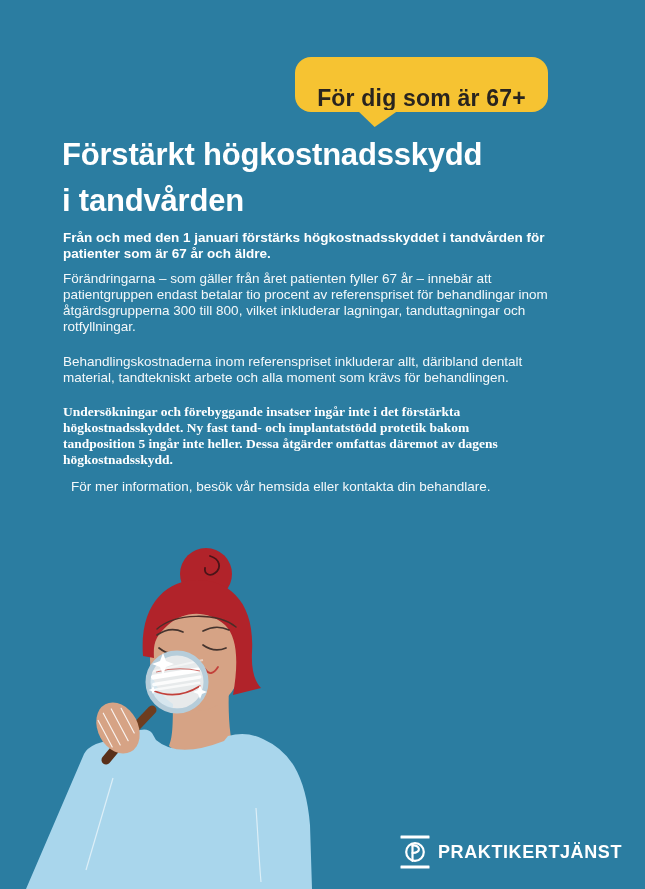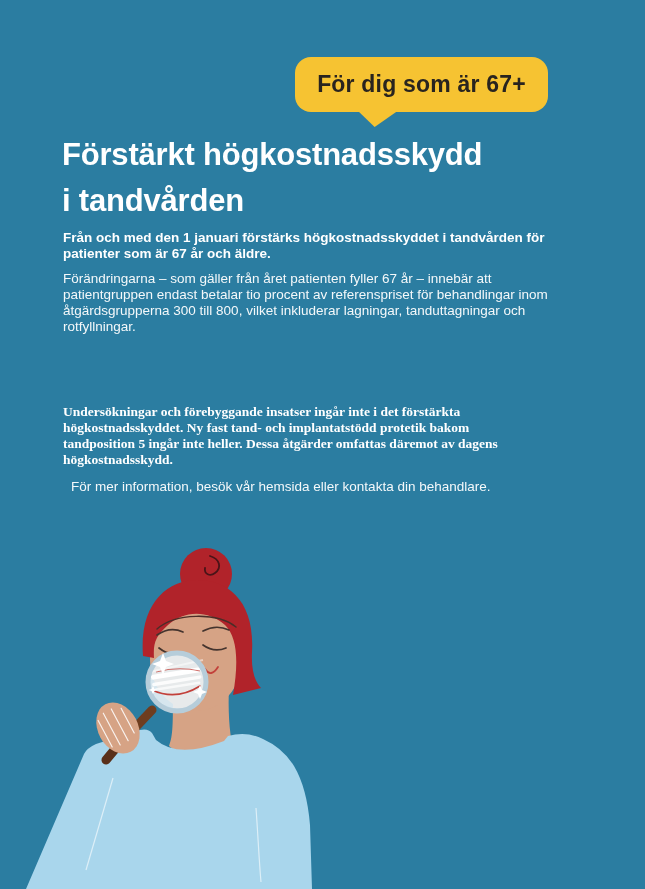--- a/index.html
+++ b/index.html
@@ -6,21 +6,21 @@
     --background:#2b7da1; --badge:#f6c332; --badge_text:#29241f;
     --text:#ffffff; --sweater:#a9d6ec; --skin:#d6a385; --hair:#b1232a;
     --lens_rim:#b6cdda; --handle:#6e3d1f; --mouth_red:#c2403a;
   }
   *{margin:0;padding:0;box-sizing:border-box;}
   html,body{width:645px;height:889px;}
   body{font-family:"Liberation Sans","DejaVu Sans",sans-serif;}
   .poster{position:relative;width:645px;height:889px;background:var(--background);overflow:hidden;}
 
   .badge{position:absolute;left:295px;top:57px;width:253px;height:55px;
-    background:var(--badge);border-radius:16px;display:flex;align-items:center;justify-content:center;}
+    background:var(--badge);border-radius:16px;display:flex;align-items:flex-end;justify-content:center;}
   .badge-label{font-size:23px;font-weight:700;color:var(--badge_text);letter-spacing:.2px;}
   .badge-tail{position:absolute;left:62px;top:53px;width:42px;height:17px;background:var(--badge);
     clip-path:polygon(0 0,100% 0,42% 100%);}
 
   .heading{position:absolute;left:62px;top:132px;font-size:31px;line-height:46px;font-weight:700;
     color:var(--text);white-space:pre-line;letter-spacing:-.2px;}
 
   .para{position:absolute;left:63px;width:560px;font-size:13.5px;line-height:16px;
     color:var(--text);white-space:pre-line;}
   .para.regular{opacity:.95;font-weight:400;}
@@ -44,20 +44,22 @@
 
   <h1 class="heading">Förstärkt högkostnadsskydd
 i tandvården</h1>
 
   <p class="para bold p1">Från och med den 1 januari förstärks högkostnadsskyddet i tandvården för
 patienter som är 67 år och äldre.</p>
   <p class="para regular p2">Förändringarna – som gäller från året patienten fyller 67 år – innebär att
 patientgruppen endast betalar tio procent av referenspriset för behandlingar inom
 åtgärdsgrupperna 300 till 800, vilket inkluderar lagningar, tanduttagningar och
 rotfyllningar.</p>
+  <p class="para regular p3">Behandlingskostnaderna inom referenspriset inkluderar allt, däribland dentalt
+material, tandtekniskt arbete och alla moment som krävs för behandlingen.</p>
   <p class="para bold p4">Undersökningar och förebyggande insatser ingår inte i det förstärkta
 högkostnadsskyddet. Ny fast tand- och implantatstödd protetik bakom
 tandposition 5 ingår inte heller. Dessa åtgärder omfattas däremot av dagens
 högkostnadsskydd.</p>
   <p class="para regular p5">För mer information, besök vår hemsida eller kontakta din behandlare.</p>
 
   <svg class="illustration" width="340" height="349" viewBox="0 0 340 349" aria-hidden="true">
 
     <path fill="var(--skin)" d="M173,148 C173,184 173,196 169,206 C190,223 216,221 233,207 C229,192 228,168 229,146 C214,172 190,176 173,148 Z"></path>
 
@@ -118,14 +120,24 @@
       </g>
       <circle cx="177" cy="142" r="29" fill="none" stroke="var(--lens_rim)" stroke-width="5"></circle>
       <g fill="#ffffff">
         <path d="M163,113 L166,121 L174,124 L166,127 L163,135 L160,127 L152,124 L160,121 Z"></path>
         <path d="M200,145 L202,150 L207,152 L202,154 L200,159 L198,154 L193,152 L198,150 Z"></path>
         <path d="M153,146 L154.5,149 L157.5,150 L154.5,151 L153,154 L151.5,151 L148.5,150 L151.5,149 Z"></path>
       </g>
     </g>
   </svg>
 
+  <div class="logo">
+    <svg width="32" height="36" viewBox="0 0 32 36" aria-hidden="true">
+      <rect x="1.5" y="1.5" width="29" height="3" rx="0.5" fill="#fff"></rect>
+      <rect x="1.5" y="31.5" width="29" height="3" rx="0.5" fill="#fff"></rect>
+      <circle cx="16" cy="18" r="8.8" fill="none" stroke="#fff" stroke-width="2.2"></circle>
+      <path d="M13.5,10 L13.5,27" stroke="#fff" stroke-width="2.2" stroke-linecap="round"></path>
+      <path d="M13.5,11.5 C21,10.5 23,19 13.5,19" fill="none" stroke="#fff" stroke-width="2.2" stroke-linecap="round"></path>
+    </svg>
+    <span class="logo-text">PRAKTIKERTJÄNST</span>
+  </div>
 
 </div>
 
 </body></html>

